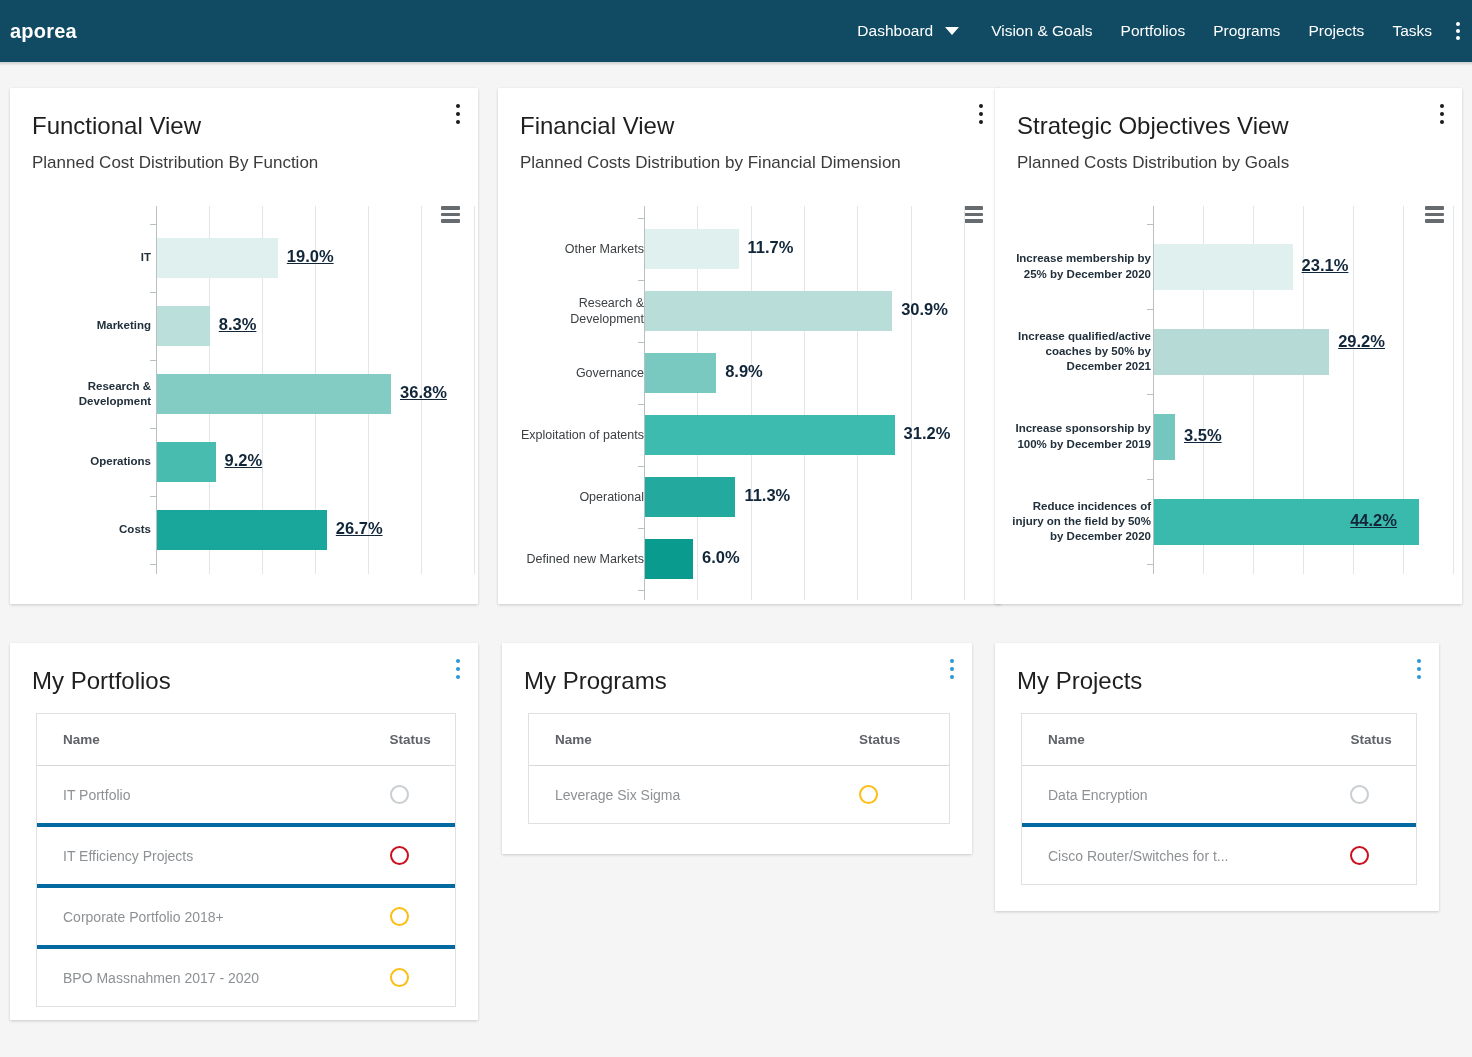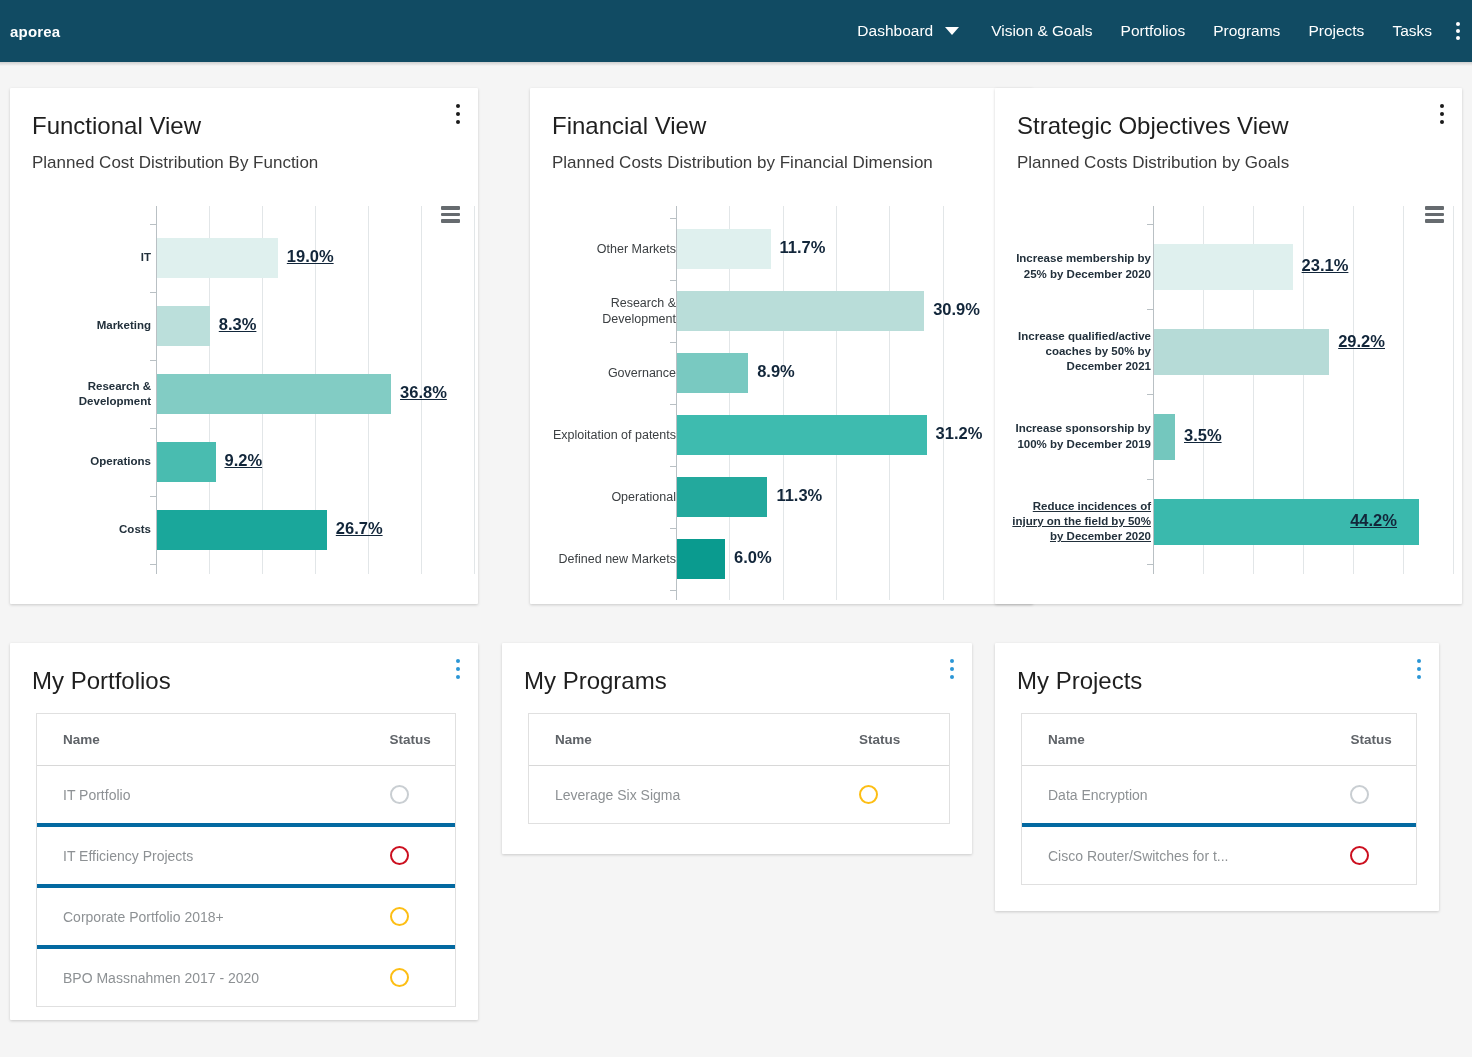--- a/index.html
+++ b/index.html
@@ -12,21 +12,21 @@
 
   
   .topbar {
     position: absolute; top: 0; left: 0;
     width: 1472px; height: 62px;
     background: #114b63;
     display: flex; align-items: center;
     color: #ffffff;
   }
   .brand {
-    font-size: 15px; font-weight: bold;
+    font-size: 20px; font-weight: bold;
     margin-left: 10px; letter-spacing: .2px;
     color: #ffffff;
   }
   .nav {
     margin-left: auto; display: flex; align-items: center;
     height: 100%;
   }
   .nav-item {
     font-size: 15.5px; color: #ffffff;
     padding: 0 14px; height: 100%;
@@ -224,21 +224,21 @@
         <div class="tickmark" style="left: 140px; top: 290px;"></div>
         <div class="cat-label" style="left: 6px; width: 135px; top: 300px; height: 48px; display: flex; align-items: center; justify-content: flex-end;">Costs</div>
         <div class="bar" style="left: 147px; width: 169.812px; height: 40px; top: 304px; background: rgb(26, 167, 155);"></div>
         <div class="bar-value u" style="top: 313px; left: 325.812px;">26.7%</div>
         <div class="tickmark" style="left: 140px; top: 18px;"></div>
         <div class="tickmark" style="left: 140px; top: 358px;"></div>
       </div>
   </div>
 </div>
 
-<div class="card" id="card-financial" style="left:530px; top:88px; width:503px; height:516px;">
+<div class="card" id="card-financial" style="left:498px; top:88px; width:503px; height:516px;">
   <div class="card-kebab">
       <span></span>
       <span></span>
       <span></span>
     </div>
   <div class="card-title">Financial View</div>
   <div class="card-sub">Planned Costs Distribution by Financial Dimension</div>
   <div class="chart">
     <div class="chart-hamburger">
       <span></span>
@@ -309,21 +309,21 @@
         <div class="bar-value u" style="top: 49.5px; left: 306.6px;">23.1%</div>
         <div class="tickmark" style="left: 152px; top: 103px;"></div>
         <div class="cat-label" style="left: 6px; width: 150px; top: 121.5px; height: 48px; display: flex; align-items: center; justify-content: flex-end; text-align: right;">Increase qualified/active coaches by 50% by December 2021</div>
         <div class="bar" style="left: 159px; width: 175.2px; height: 46px; top: 122.5px; background: rgb(182, 219, 215);"></div>
         <div class="bar-value u" style="top: 126px; left: 343.2px;">29.2%</div>
         <div class="tickmark" style="left: 152px; top: 188px;"></div>
         <div class="cat-label" style="left: 6px; width: 150px; top: 206.5px; height: 48px; display: flex; align-items: center; justify-content: flex-end;">Increase sponsorship by 100% by December 2019</div>
         <div class="bar" style="left: 159px; width: 21px; height: 46px; top: 207.5px; background: rgb(116, 199, 190);"></div>
         <div class="bar-value u" style="top: 219.5px; left: 189px;">3.5%</div>
         <div class="tickmark" style="left: 152px; top: 273px;"></div>
-        <div class="cat-label" style="left: 6px; width: 150px; top: 291.5px; height: 48px; display: flex; align-items: center; justify-content: flex-end; text-decoration: underline;">Reduce incidences of injury on the field by 50% by December 2020</div>
+        <div class="cat-label" style="left: 6px; width: 150px; top: 291.5px; height: 48px; display: flex; align-items: center; justify-content: flex-end;">Reduce incidences of injury on the field by 50% by December 2020</div>
         <div class="bar" style="left: 159px; width: 265.2px; height: 46px; top: 292.5px; background: rgb(58, 185, 173);"></div>
         <div class="bar-value u" style="top: 304.5px; left: 355.2px;">44.2%</div>
         <div class="tickmark" style="left: 152px; top: 18px;"></div>
         <div class="tickmark" style="left: 152px; top: 358px;"></div>
       </div>
   </div>
 </div>
 
 <div class="card" id="card-portfolios" style="left:10px; top:643px; width:468px; height:377px;">
   <div class="card-kebab blue">

